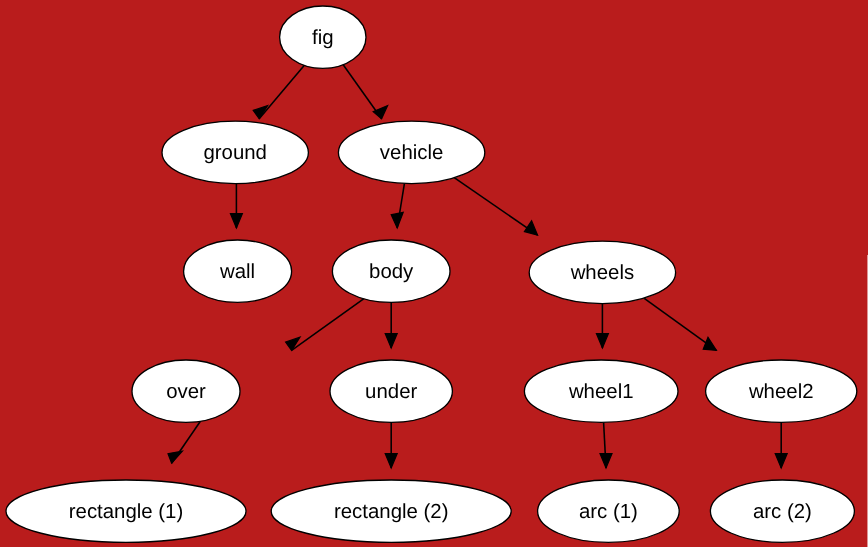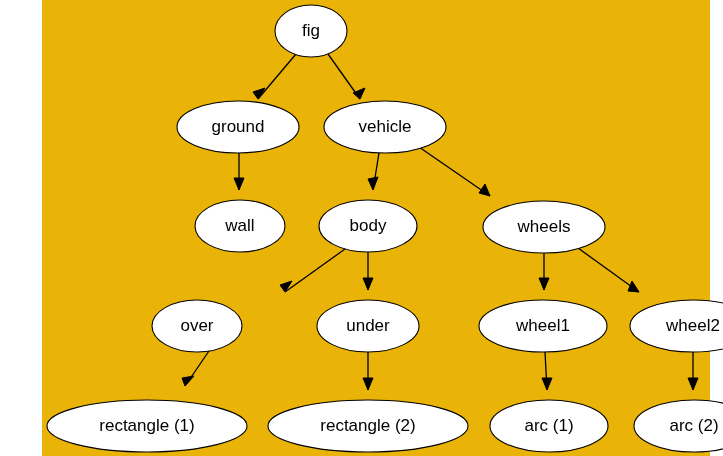--- a/index.html
+++ b/index.html
@@ -8,24 +8,23 @@
     background: #ffffff;
   }
   body {
     width: 723px;
     height: 456px;
     overflow: hidden;
     font-family: "Liberation Sans", sans-serif;
   }
   #graph-root {
     position: relative;
-    width: 668px;
+    width: 723px;
     height: 456px;
-    background: #eab308;
-    margin-left: 42px;
+    background: #b91c1c;
   }
   svg#graph-svg {
     display: block;
     width: 723px;
     height: 456px;
   }
   .node-ellipse {
     fill: #ffffff;
     stroke: #000000;
     stroke-width: 1.1;

